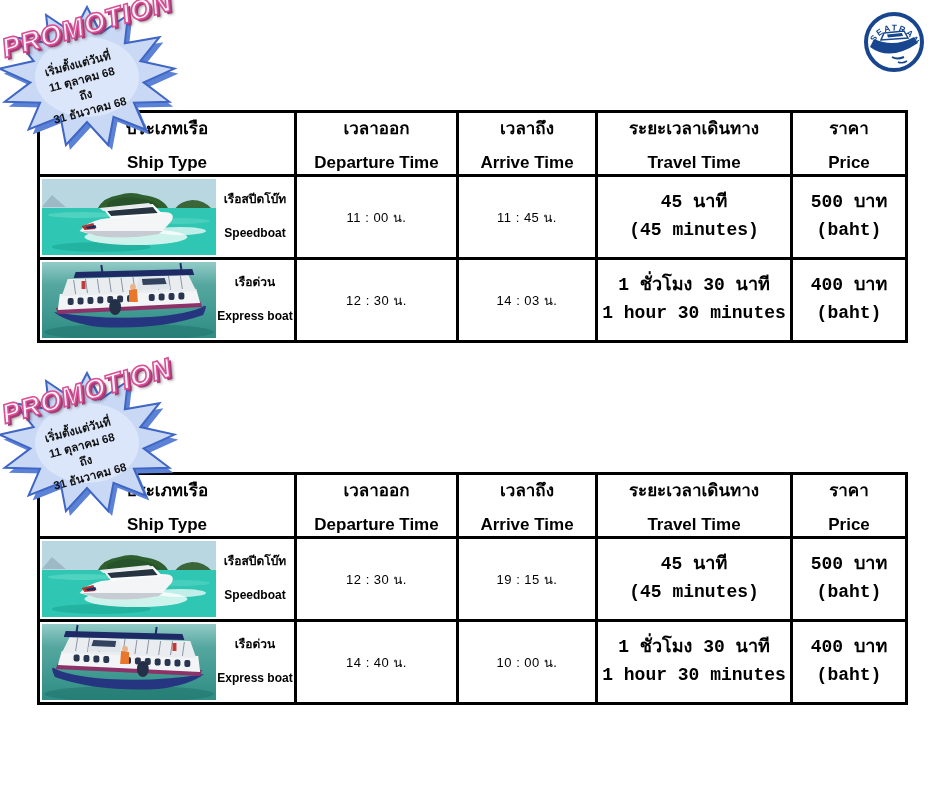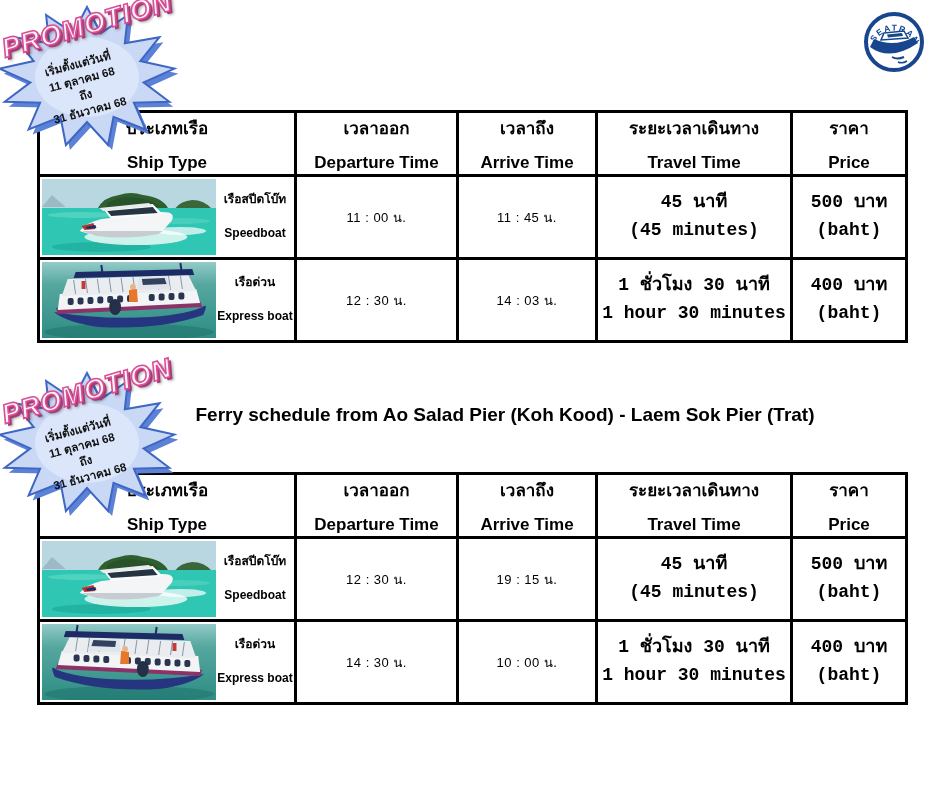--- a/index.html
+++ b/index.html
@@ -258,21 +258,20 @@
     <div class="promo-word">PROMOTION</div>
     <div class="promo-dates">
       <div>เริ่มตั้งแต่วันที่</div>
       <div>11 ตุลาคม 68</div>
       <div>ถึง</div>
       <div>31 ธันวาคม 68</div>
     </div>
   </div>
 
   <div class="title-block" style="top:386px">
-    <div class="title-en">Ferry schedule from Ao Salad Pier (Koh Kood) - Laem Sok Pier (Trat)</div>
   </div>
 
   <table class="sched" style="top:472px">
     <colgroup>
         <col style="width:257px">
         <col style="width:162px">
         <col style="width:139px">
         <col style="width:195px">
         <col style="width:115px">
       </colgroup>
@@ -335,21 +334,21 @@
                 <svg viewBox="0 0 176 76" preserveAspectRatio="none">
                   <use href="#scene-express"></use>
                 </svg>
               </div>
           <div class="ship-label">
             <span>เรือด่วน</span>
             <span>Express boat</span>
           </div>
         </div>
       </td>
-      <td class="cell-time">14 : 30 น.</td>
+      <td class="cell-time">14 : 40 น.</td>
       <td class="cell-time">10 : 00 น.</td>
       <td>
             <div class="cell-two">
         <div>1 ชั่วโมง 30 นาที</div>
         <div>1 hour 30 minutes</div>
             </div>
       </td>
       <td>
             <div class="cell-two">
         <div>400 บาท</div>

